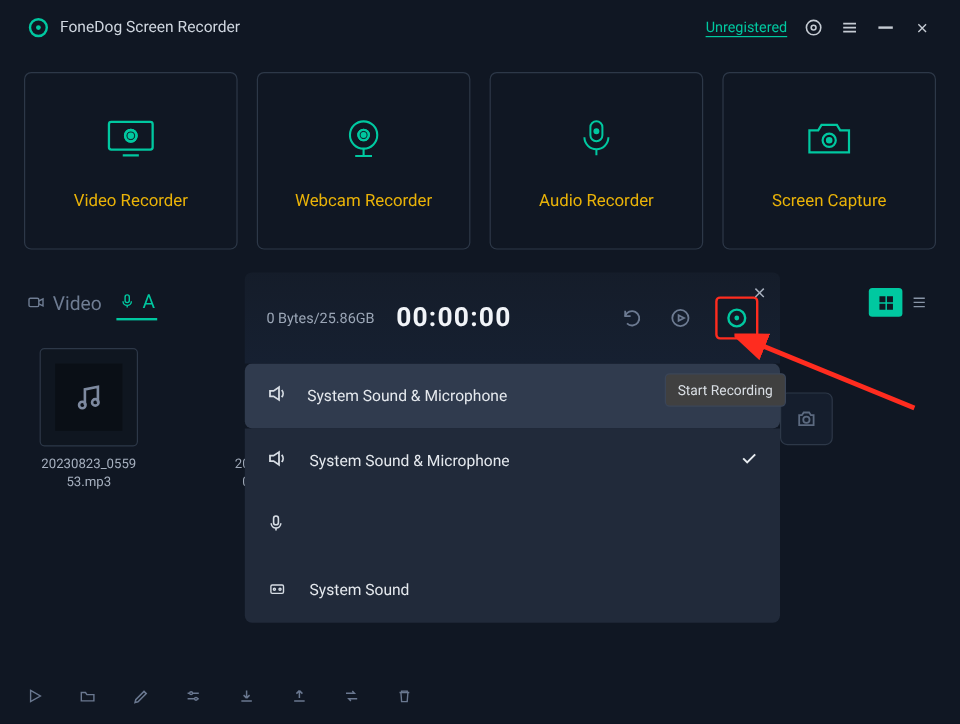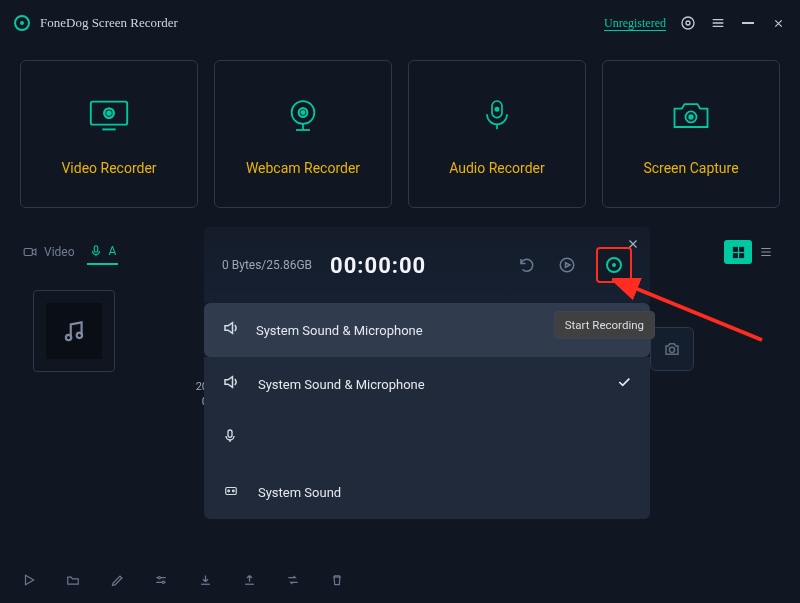--- a/index.html
+++ b/index.html
@@ -1,39 +1,39 @@
 <!DOCTYPE html>
 <html><head>
 <meta charset="utf-8">
 <style>
   * { box-sizing: border-box; margin: 0; padding: 0; }
   html, body { width: 800px; height: 603px; background: #101723; font-family: -apple-system, "Segoe UI", Roboto, Arial, sans-serif; color: #c5cbd3; overflow: hidden; position: relative; }
 
   
-  .titlebar { height: 46px; display: flex; align-items: center; padding: 0 14px; font-family: Liberation Serif, serif; }
+  .titlebar { height: 46px; display: flex; align-items: center; padding: 0 24px; }
   .logo-dot { width: 16px; height: 16px; border-radius: 50%; border: 2px solid #00c8a0; margin-right: 10px; position: relative; }
   .logo-dot::after { content: ""; width: 4px; height: 4px; background:#00c8a0; border-radius:50%; position:absolute; top:50%; left:50%; transform:translate(-50%,-50%); }
   .app-title { font-size: 13px; color: #cfd6df; }
   .title-right { margin-left: auto; display: flex; align-items: center; gap: 14px; }
   .unreg { text-align: right;  font-size: 12px; color: #00c8a0; }
   .unreg u { border-bottom: 1px solid currentColor; text-decoration: none; margin-left: 40px; }
   .ctrl-ic { width: 16px; height: 16px; display:inline-flex; align-items:center; justify-content:center; color:#c5cbd3; }
   .ctrl-min { width:12px; height:2px; background:#c5cbd3; }
   .ctrl-x svg { width:11px; height:11px; }
 
   
   .modes { display:flex; gap:16px; padding: 14px 20px 0 20px; }
   .mode { flex:1; height: 148px; border:1px solid #2d3848; border-radius:6px; display:flex; flex-direction:column; align-items:center; justify-content:center; gap:20px; cursor:pointer; }
   .mode-ic { width:48px; height:48px; display:flex; align-items:center; justify-content:center; color:#00c8a0; }
   .mode-label { font-size:14px; color:#eab308; }
 
   
   .lower { position:relative; margin: 24px 20px 0 20px; }
   .tabs-row { display:flex; align-items:center; gap:10px; height:40px;}
-  .tab { display:flex; align-items:center; gap:6px; font-size:12px; color:#6f7d93; padding: 4px 2px; cursor:pointer; }
+  .tab { display:flex; align-items:center; gap:6px; font-size:16px; color:#6f7d93; padding: 4px 2px; cursor:pointer; }
   .tab.active { color:#00c8a0; border-bottom:2px solid #00c8a0; }
   .view-toggle { margin-left:auto; display:flex; align-items:center; gap:0; }
   .vt { width:28px; height:24px; display:flex; align-items:center; justify-content:center; color:#8895a7; border-radius:3px; cursor:pointer; }
   .vt.active { background:#00c8a0; color:#0f1722; }
 
   .files-area { margin-top: 18px; display:flex; gap:26px; }
   .file-card { width:108px; display:flex; flex-direction:column; align-items:center; gap:8px; cursor:pointer; }
   .thumb { width:82px; height:82px; background:#0f1620; border:1px solid #2d3848; border-radius:4px; display:flex; align-items:center; justify-content:center; }
   .thumb-inner { width:56px; height:56px; background:#0a0f16; color:#7e8aa0; display:flex; align-items:center; justify-content:center; }
   .fname { font-size:11px; color:#a6b0bf; text-align:center; line-height:1.35; white-space:pre-line; }
@@ -188,20 +188,22 @@
     <div class="file-card">
       <div class="thumb">
         <div class="thumb-inner">
           <svg viewBox="0 0 24 24" width="26" height="26" fill="none" stroke="currentColor" stroke-width="2">
               <path d="M9 18V6l10-2v12"></path>
               <circle cx="7" cy="18" r="2.5"></circle>
               <circle cx="17" cy="16" r="2.5"></circle>
             </svg>
         </div>
       </div>
+      <div class="fname">20230823_0559
+53.mp3</div>
     </div>
     <div class="file-card" style="opacity:.95">
       <div class="thumb" style="visibility:hidden"></div>
       <div class="fname">2023
 04</div>
     </div>
   </div>
 </div>
 
 <div class="bottom-bar">

